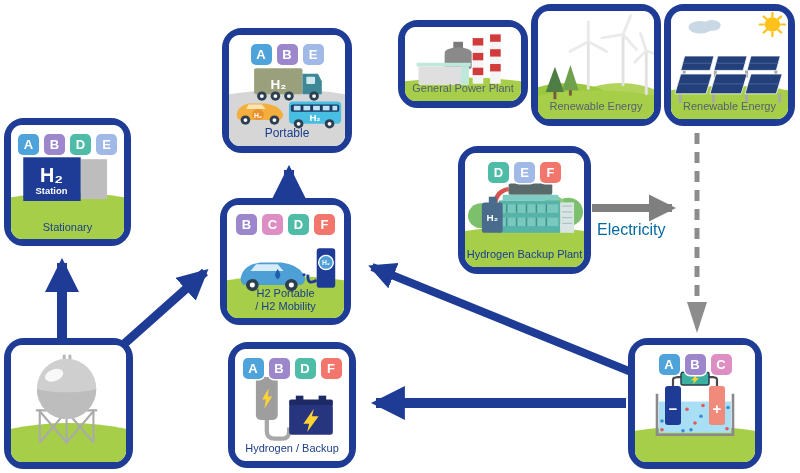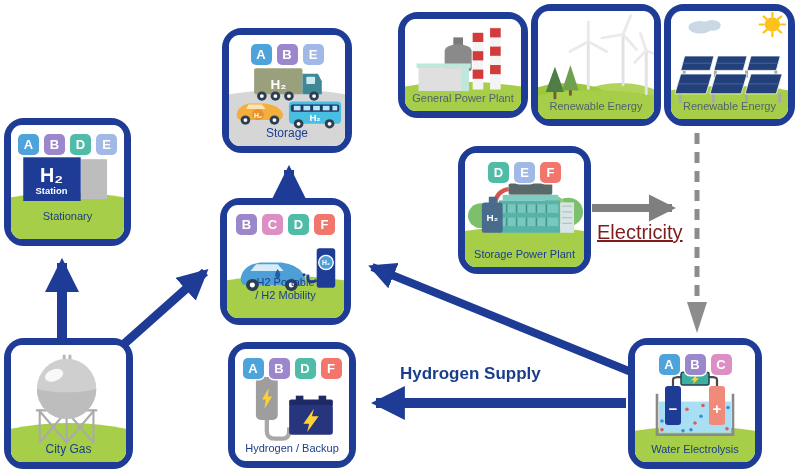--- a/index.html
+++ b/index.html
@@ -11,23 +11,23 @@
   .card-inner{position:relative;width:100%;height:100%;border-radius:11px;overflow:hidden;background:#fff;}
   .illus{position:absolute;left:0;top:0;width:100%;height:100%;}
   .badges{position:absolute;top:9px;left:0;right:0;display:flex;justify-content:center;gap:5px;z-index:2;}
   .badge{width:21px;height:21px;border-radius:5px;color:#fff;font-weight:bold;font-size:13px;
          display:flex;align-items:center;justify-content:center;box-shadow:0 0 0 1.5px #ffffff;}
   .bA{background:#4FA3DB}.bB{background:#9C86CC}.bC{background:#DD8FC4}
   .bD{background:#4FBCA8}.bE{background:#A0B9E6}.bF{background:#F2766B}
   .card-label{position:absolute;left:0;right:0;bottom:5px;text-align:center;font-size:11px;
               color:#1B3E8C;z-index:2;line-height:1.25;}
   .card-label.gray{color:#55606E;}
-  .card-label.two{bottom:15px;}
+  .card-label.two{bottom:4px;}
   .flow-label{position:absolute;z-index:3;white-space:nowrap;}
-  #electricity-label{left:597px;top:221px;color:#7f1d1d;font-size:20px;text-decoration:underline;}
+  #electricity-label{left:597px;top:221px;color:#0369a1;font-size:16px;}
   #hydrogen-supply-label{left:400px;top:364px;color:#1B3E8C;font-weight:bold;font-size:17px;}
   svg text{font-family:"Liberation Sans",sans-serif;}
 </style>
 </head>
 <body>
 
 <div class="stage">
 
   <svg class="arrows" width="800" height="473" viewBox="0 0 800 473">
     <defs>
@@ -43,21 +43,21 @@
     <line x1="289" y1="200" x2="289" y2="170" stroke="#1E3C96" stroke-width="10" marker-end="url(#mNavy)"></line>
     <line x1="646" y1="378" x2="372" y2="267" stroke="#1E3C96" stroke-width="8" marker-end="url(#mNavy)"></line>
     <line x1="626" y1="403" x2="376" y2="403" stroke="#1E3C96" stroke-width="10" marker-end="url(#mNavy)"></line>
     <line x1="592" y1="208" x2="672" y2="208" stroke="#7F7F7F" stroke-width="8" marker-end="url(#mGray)"></line>
     <g>
       <line x1="697" y1="133" x2="697" y2="314" stroke="#8C8C8C" stroke-width="5" stroke-dasharray="11 8"></line>
       <polygon points="697,333 687,302 707,302" fill="#8C8C8C"></polygon>
     </g>
   </svg>
 
-  <div class="card" style="left:398px;top:12px;width:130px;height:106px">
+  <div class="card" style="left:398px;top:20px;width:130px;height:88px">
     <div class="card-inner">
       <svg class="illus" viewBox="0 0 120 120" preserveAspectRatio="none">
         <path d="M0,88 Q60,76 120,88 L120,120 L0,120 Z" fill="#A6CE48"></path>
         <rect x="70" y="18" width="11" height="74" fill="#F4F4F4"></rect>
         <rect x="70" y="18" width="11" height="12" fill="#D23B3B"></rect>
         <rect x="70" y="42" width="11" height="12" fill="#D23B3B"></rect>
         <rect x="70" y="66" width="11" height="12" fill="#D23B3B"></rect>
         <rect x="88" y="10" width="11" height="82" fill="#F4F4F4"></rect>
         <rect x="88" y="12" width="11" height="12" fill="#D23B3B"></rect>
         <rect x="88" y="36" width="11" height="12" fill="#D23B3B"></rect>
@@ -211,21 +211,21 @@
             <circle cx="104" cy="96" r="5" fill="#2C3E50"></circle>
           <circle cx="72" cy="96" r="2" fill="#ffffff"></circle>
             <circle cx="104" cy="96" r="2" fill="#ffffff"></circle>
         </g>
       </svg>
       <div class="badges">
         <span class="badge bA">A</span>
         <span class="badge bB">B</span>
         <span class="badge bE">E</span>
       </div>
-      <div class="card-label" style="font-size:12px">Storage</div>
+      <div class="card-label" style="font-size:12px">Portable</div>
     </div>
   </div>
 
   <div class="card" style="left:4px;top:118px;width:127px;height:128px">
     <div class="card-inner">
       <svg class="illus" viewBox="0 0 120 120" preserveAspectRatio="none">
         <path d="M0,76 Q60,66 120,76 L120,120 L0,120 Z" fill="#A6CE48"></path>
         <rect x="74" y="36" width="28" height="42" fill="#BDBDBD"></rect>
         <rect x="13" y="34" width="61" height="46" fill="#1E3C96"></rect>
         <text x="43" y="60" text-anchor="middle" font-size="21" font-weight="bold" fill="#ffffff">H₂</text>
@@ -279,21 +279,21 @@
         </g>
         <rect x="24" y="46" width="8" height="7" fill="#4A6C8C"></rect>
         <rect x="17" y="52" width="21" height="32" rx="3" fill="#4A6C8C"></rect>
         <text x="27.5" y="72" text-anchor="middle" font-size="10" font-weight="bold" fill="#ffffff">H₂</text>
       </svg>
       <div class="badges">
         <span class="badge bD">D</span>
         <span class="badge bE">E</span>
         <span class="badge bF">F</span>
       </div>
-      <div class="card-label">Storage Power Plant</div>
+      <div class="card-label">Hydrogen Backup Plant</div>
     </div>
   </div>
 
   <div class="card" style="left:220px;top:198px;width:131px;height:127px">
     <div class="card-inner">
       <svg class="illus" viewBox="0 0 120 120" preserveAspectRatio="none">
         <path d="M0,80 Q60,70 120,80 L120,120 L0,120 Z" fill="#A6CE48"></path>
         <g>
           <path d="M14,78 Q16,64 34,61 L56,61 Q72,63 78,73 L80,78 Q80,85 74,85 L19,85 Q14,85 14,78 Z" fill="#4D9FD6"></path>
           <path d="M30,63 L52,63 L58,70 L24,70 Z" fill="#D6ECF8"></path>
@@ -337,21 +337,20 @@
           <line x1="58" y1="68" x2="86" y2="100"></line>
             <line x1="86" y1="68" x2="58" y2="100"></line>
           <line x1="26" y1="67" x2="90" y2="67"></line>
         </g>
         <rect x="54" y="10" width="3" height="6" fill="#B5B5B5"></rect>
           <rect x="60" y="10" width="3" height="6" fill="#B5B5B5"></rect>
         <circle cx="58" cy="45" r="31" fill="#CFCFCF"></circle>
         <path d="M27,45 A31,31 0 0 0 89,45 A44,12 0 0 1 27,45 Z" fill="#BDBDBD"></path>
         <ellipse cx="45" cy="31" rx="10" ry="6" fill="#FFFFFF" opacity="0.85" transform="rotate(-20 45 31)"></ellipse>
       </svg>
-      <div class="card-label" style="font-size:12px">City Gas</div>
     </div>
   </div>
 
   <div class="card" style="left:228px;top:342px;width:128px;height:126px">
     <div class="card-inner">
       <svg class="illus" viewBox="0 0 120 120" preserveAspectRatio="none">
         <g>
           <rect x="22" y="30" width="23" height="46" rx="5" fill="#9E9E9E"></rect>
           <polygon points="35.5,42 28.5,54 32.5,54 31,64 39,51 34.5,51" fill="#FFD233"></polygon>
         </g>
@@ -402,20 +401,18 @@
             <circle cx="93" cy="64" r="1.8"></circle>
             <circle cx="27" cy="78" r="1.8"></circle>
             <circle cx="48" cy="88" r="1.8"></circle>
         </g>
       </svg>
       <div class="badges">
         <span class="badge bA">A</span>
         <span class="badge bB">B</span>
         <span class="badge bC">C</span>
       </div>
-      <div class="card-label">Water Electrolysis</div>
     </div>
   </div>
 
   <div class="flow-label" id="electricity-label">Electricity</div>
-  <div class="flow-label" id="hydrogen-supply-label">Hydrogen Supply</div>
 
 </div>
 
 </body></html>

